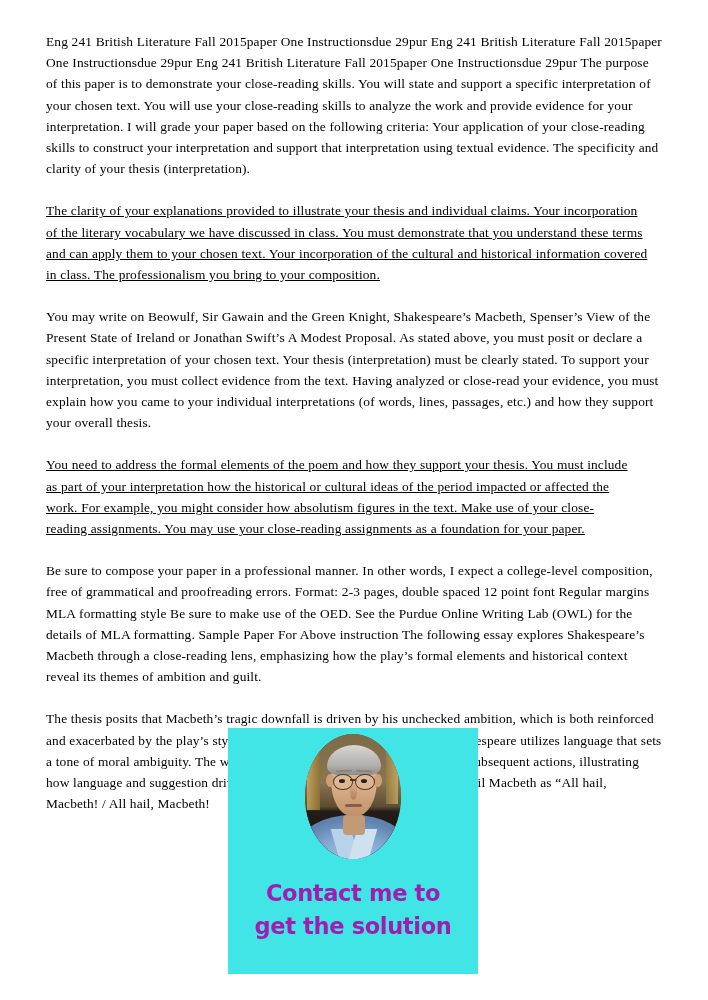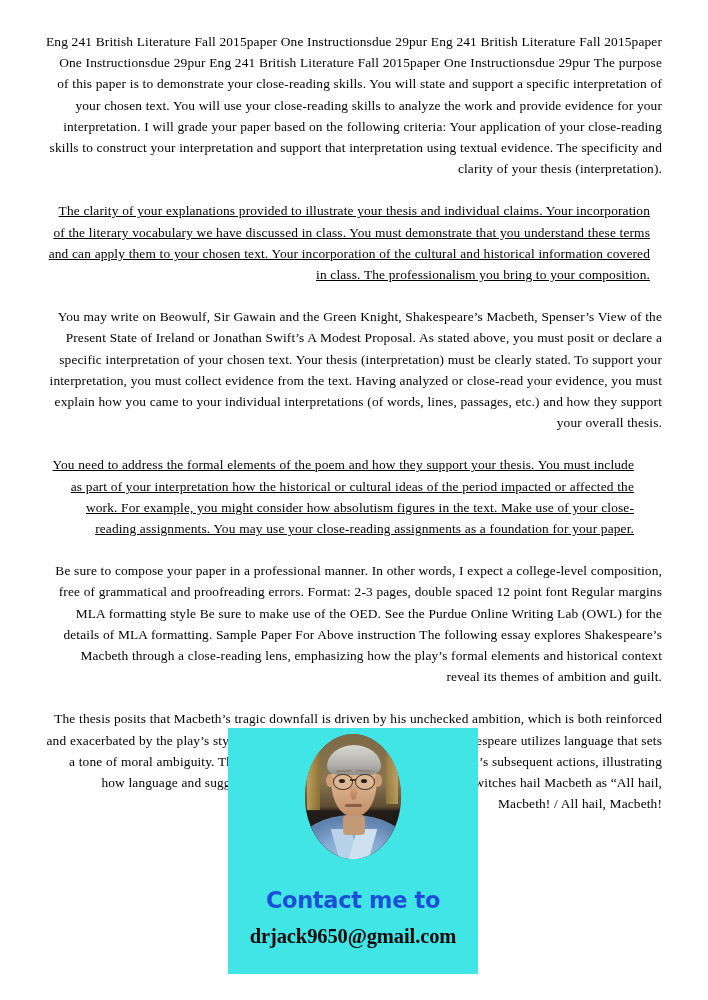--- a/index.html
+++ b/index.html
@@ -27,21 +27,21 @@
   #doc-body {
     position: absolute;
     left: 46px;
     top: 31px;
     width: 616px;
   }
 
   .para {
     font-size: 13.4px;
     line-height: 21.2px;
-    text-align: right;
+    text-align: left;
     margin: 0 16px 21px 0;
     letter-spacing: 0.01em;
     word-spacing: 0.01em;
     color: #000000;
   }
   .para:last-child { margin-bottom: 0; }
 
   
   .para.wide { width: 616px; }
   .para.narrow { width: 588px; text-decoration: underline; }
@@ -138,26 +138,26 @@
     position: absolute; left: 45px; top: 50px; width: 7px; height: 16px;
     background: linear-gradient(180deg, rgba(180,132,96,0) 0%, #b6815c 100%);
     border-radius: 0 0 50% 50%;
   }
   #portrait .mouth {
     position: absolute; left: 40px; top: 70px; width: 17px; height: 3px;
     background: #8d5c46; border-radius: 3px;
   }
 
   #overlay .headline {
-    margin-top: 25px;
+    margin-top: 18px;
     font-family: "DejaVu Sans", "Liberation Sans", sans-serif;
     font-weight: 700;
     font-size: 22.5px;
     line-height: 33px;
-    color: #1d4ed8;
+    color: #a21caf;
     text-align: center;
     letter-spacing: -0.015em;
   }
   #overlay .email {
     margin-top: 7px;
     font-family: "Liberation Serif", "DejaVu Serif", serif;
     font-weight: 700;
     font-size: 20.5px;
     line-height: 24px;
     color: #0a0a0a;
@@ -199,18 +199,18 @@
       <div class="glass-r"></div>
       <div class="bridge"></div>
       <div class="eye-l"></div>
       <div class="eye-r"></div>
       <div class="nose"></div>
       <div class="mouth"></div>
     </div>
 
     <div class="headline">
       <div>Contact me to</div>
+      <div>get the solution</div>
     </div>
 
-    <div class="email">drjack9650@gmail.com</div>
   </div>
 
 </div>
 
 </body></html>

